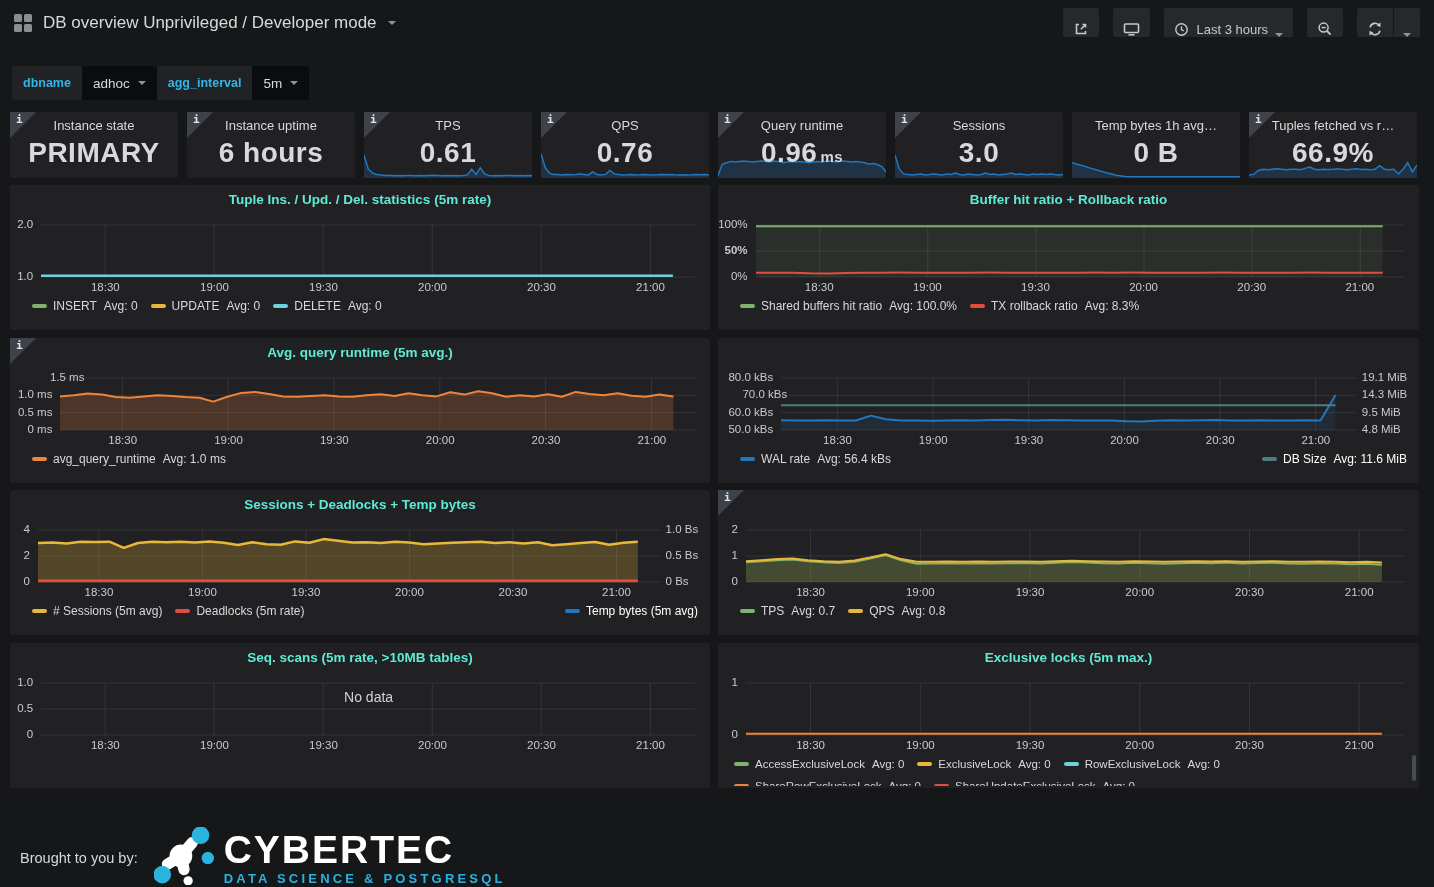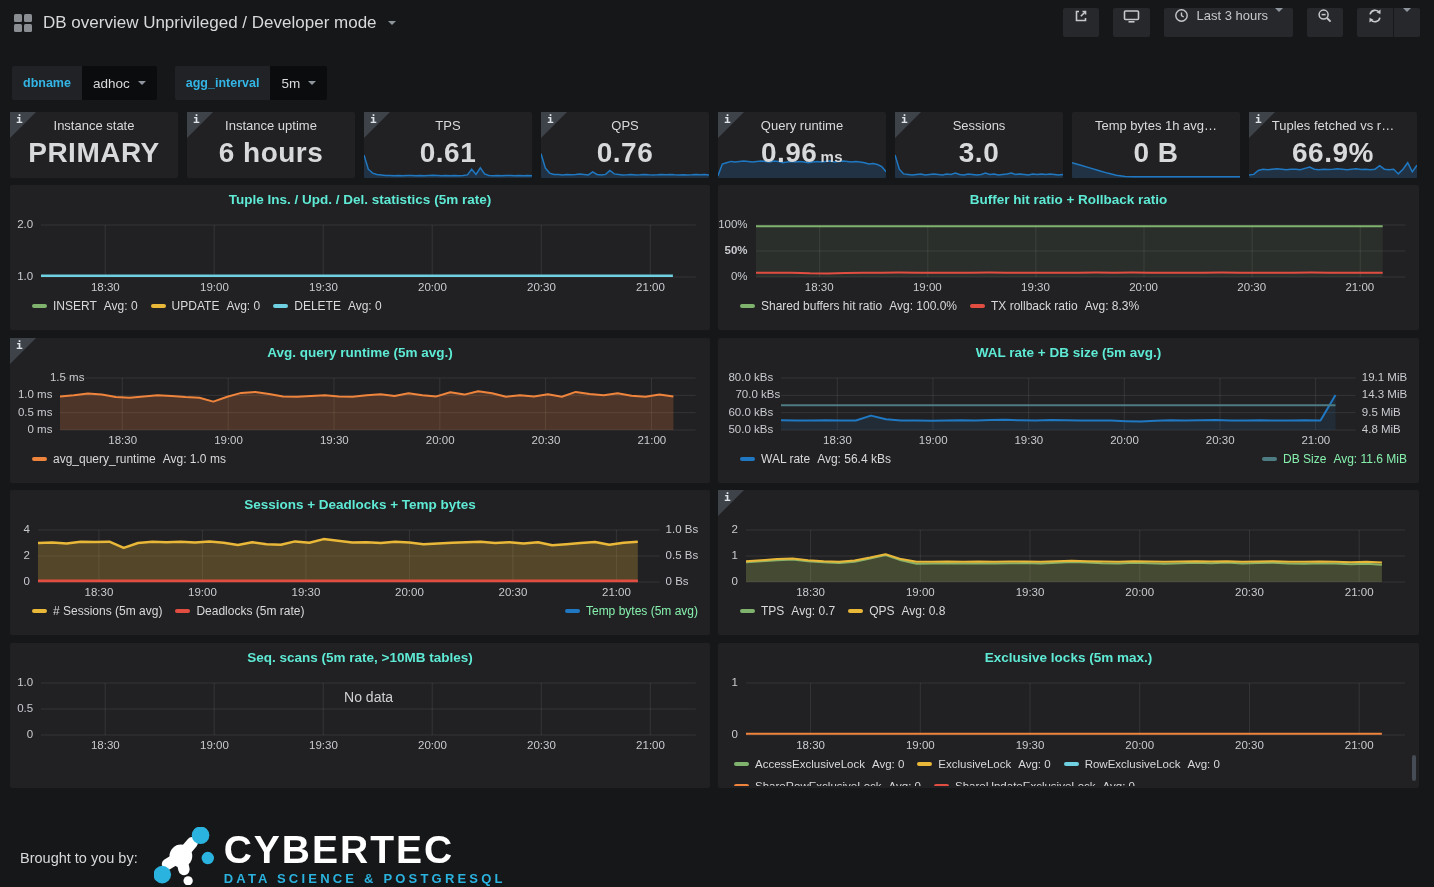--- a/index.html
+++ b/index.html
@@ -8,28 +8,28 @@
   
   .navbar{position:absolute;top:0;left:0;width:100%;height:45px;display:flex;
           align-items:center;justify-content:space-between;padding:0 14px;box-sizing:border-box;}
   .nav-left{display:flex;align-items:center;gap:11px;}
   .app-icon{display:grid;grid-template-columns:8px 8px;grid-gap:2px;cursor:pointer;}
   .app-icon i{width:8px;height:8px;background:#8a8e93;border-radius:1.5px;}
   .dash-title{font-size:17px;color:#d8d9da;cursor:pointer;}
   .caret{width:0;height:0;border-left:4px solid transparent;border-right:4px solid transparent;
          border-top:4px solid #8f959c;display:inline-block;}
   .nav-right{display:flex;align-items:center;gap:14px;}
-  .nav-btn{height:29px;background:#26282c;border-radius:2px;display:flex;align-items:flex-start;
+  .nav-btn{height:29px;background:#26282c;border-radius:2px;display:flex;align-items:flex-end;
            gap:7px;padding:0 10px;cursor:pointer;color:#c7c8c9;font-size:13px;}
   .nav-btn svg{display:block;}
   .split{display:flex;align-items:center;gap:0;}
   .split .nav-btn{border-radius:2px 0 0 2px;}
   .split .nav-btn.end{border-radius:0 2px 2px 0;border-left:1px solid #17181a;padding:0 9px;}
   
-  .var-row{position:absolute;top:66px;left:12px;display:flex;gap:18px;}
+  .var-row{position:absolute;top:66px;left:12px;display:flex;}
   .var-pill{display:flex;height:34px;}
   .var-label{background:#202226;color:#33b5e5;font-size:12.5px;font-weight:700;display:flex;
              align-items:center;padding:0 11px;border-radius:2px 0 0 2px;}
   .var-value{background:#0b0c0e;color:#d8d9da;font-size:13.5px;display:flex;align-items:center;
              gap:8px;padding:0 11px;border-radius:0 2px 2px 0;cursor:pointer;}
   
   .panel{position:absolute;background:#212124;border-radius:2px;}
   .stat-title{position:absolute;top:6px;left:0;width:100%;text-align:center;font-size:13px;
               color:#d8d9da;white-space:nowrap;overflow:hidden;cursor:pointer;}
   .stat-value{position:absolute;top:25px;left:0;width:100%;text-align:center;font-size:28px;
@@ -41,21 +41,21 @@
   .info-corner .i-char{position:absolute;top:1px;left:6px;font-size:11px;font-weight:700;
                        font-style:normal;color:#dfe5eb;font-family:"DejaVu Sans Mono",monospace;}
   .chart-title{position:absolute;top:7px;left:0;width:100%;text-align:center;font-size:13.5px;
                font-weight:700;color:#5eead4;cursor:pointer;}
   .ylabel,.xlabel{position:absolute;font-size:11.5px;color:#c9cbce;}
   .ylabel{text-align:right;}
   .ylabel.right{text-align:left;}
   .xlabel{text-align:center;width:48px;}
   .legend{position:absolute;display:flex;flex-wrap:wrap;align-items:center;column-gap:13px;
           row-height:22px;overflow:hidden;font-size:12px;color:#d8d9da;line-height:22px;}
-  .legend-right{position:absolute;display:flex;align-items:center;font-size:12px;color:#86efac;}
+  .legend-right{position:absolute;display:flex;align-items:center;font-size:12px;color:#ffffff;}
   .leg-item{display:inline-flex;align-items:center;cursor:pointer;white-space:nowrap;}
   .leg-swatch{display:inline-block;width:15px;height:4px;border-radius:2px;margin-right:6px;}
   .leg-avg{margin-left:7px;}
   .no-data{position:absolute;font-size:14px;color:#d0d2d4;text-align:center;}
   .scroll-thumb{position:absolute;width:4px;border-radius:2px;background:#464c55;cursor:pointer;}
   
   .footer{position:absolute;top:816px;left:20px;height:60px;display:flex;align-items:center;gap:16px;margin-top:12px;}
   .footer-text{font-size:14.5px;color:#d8d9da;}
   .brand{display:flex;align-items:center;gap:10px;}
   .brand-txt{display:flex;flex-direction:column;}
@@ -344,38 +344,37 @@
         <div class="xlabel" style="left: 617.826px; top: 96px;">21:00</div>
         <div class="legend" style="left: 22px; top: 110px; width: 664px; height: 22px;">
           <span class="leg-item">
             <span class="leg-swatch" style="background: rgb(239, 132, 60);"></span>
             <span class="leg-name">avg_query_runtime</span>
             <span class="leg-avg">Avg: 1.0 ms</span>
           </span>
         </div>
       </div>
       <div class="panel" style="left: 718px; top: 338px; width: 701px; height: 145px;">
-        <div class="chart-title">WAL rate + DB size (5m avg.)</div>
         <svg width="574.5999999999999" height="54" style="position: absolute; left: 63.2px; top: 40px; overflow: visible;">
           <line x1="0" y1="0" x2="574.5999999999999" y2="0" stroke="rgba(255,255,255,0.09)" stroke-width="1"></line>
           <line x1="0" y1="17.333333333333332" x2="574.5999999999999" y2="17.333333333333332" stroke="rgba(255,255,255,0.09)" stroke-width="1"></line>
           <line x1="0" y1="34.666666666666664" x2="574.5999999999999" y2="34.666666666666664" stroke="rgba(255,255,255,0.09)" stroke-width="1"></line>
           <line x1="0" y1="52" x2="574.5999999999999" y2="52" stroke="rgba(255,255,255,0.09)" stroke-width="1"></line>
           <line x1="56.31079999999999" y1="0" x2="56.31079999999999" y2="52" stroke="rgba(255,255,255,0.09)" stroke-width="1"></line>
           <line x1="151.9817" y1="0" x2="151.9817" y2="52" stroke="rgba(255,255,255,0.09)" stroke-width="1"></line>
           <line x1="247.65259999999998" y1="0" x2="247.65259999999998" y2="52" stroke="rgba(255,255,255,0.09)" stroke-width="1"></line>
           <line x1="343.32349999999997" y1="0" x2="343.32349999999997" y2="52" stroke="rgba(255,255,255,0.09)" stroke-width="1"></line>
           <line x1="438.9943999999999" y1="0" x2="438.9943999999999" y2="52" stroke="rgba(255,255,255,0.09)" stroke-width="1"></line>
           <line x1="534.6652999999999" y1="0" x2="534.6652999999999" y2="52" stroke="rgba(255,255,255,0.09)" stroke-width="1"></line>
           <polygon points="0.0,42.3 15.0,42.6 30.0,42.5 45.0,42.3 59.9,42.6 74.9,42.5 89.9,37.6 104.9,41.3 119.9,42.6 134.9,42.5 149.9,42.8 164.8,42.5 179.8,42.3 194.8,42.6 209.8,41.9 224.8,41.8 239.8,42.3 254.8,42.5 269.8,42.1 284.7,42.3 299.7,42.6 314.7,42.5 329.7,42.6 344.7,43.2 359.7,43.5 374.7,42.8 389.6,42.3 404.6,42.5 419.6,42.3 434.6,42.1 449.6,42.5 464.6,42.6 479.6,42.3 494.5,42.5 509.5,42.6 524.5,42.3 539.5,42.5 554.5,17.0 554.5,52 0,52" fill="#1f78c1" fill-opacity="0.12"></polygon>
           <polyline points="0.0,42.3 15.0,42.6 30.0,42.5 45.0,42.3 59.9,42.6 74.9,42.5 89.9,37.6 104.9,41.3 119.9,42.6 134.9,42.5 149.9,42.8 164.8,42.5 179.8,42.3 194.8,42.6 209.8,41.9 224.8,41.8 239.8,42.3 254.8,42.5 269.8,42.1 284.7,42.3 299.7,42.6 314.7,42.5 329.7,42.6 344.7,43.2 359.7,43.5 374.7,42.8 389.6,42.3 404.6,42.5 419.6,42.3 434.6,42.1 449.6,42.5 464.6,42.6 479.6,42.3 494.5,42.5 509.5,42.6 524.5,42.3 539.5,42.5 554.5,17.0" fill="none" stroke="#1f78c1" stroke-width="2" stroke-linejoin="round"></polyline>
           <polyline points="0.0,27.3 554.5,27.3" fill="none" stroke="#4d7c82" stroke-width="2" stroke-linejoin="round"></polyline>
         </svg>
         <div class="ylabel" style="left: 0px; width: 55.2px; top: 33px;">80.0 kBs</div>
-        <div class="ylabel" style="left: 7px; width: 55.2px; top: 50.3333px;">70.0 kBs</div>
+        <div class="ylabel" style="left: 14px; width: 55.2px; top: 50.3333px;">70.0 kBs</div>
         <div class="ylabel" style="left: 0px; width: 55.2px; top: 67.6667px;">60.0 kBs</div>
         <div class="ylabel" style="left: 0px; width: 55.2px; top: 85px;">50.0 kBs</div>
         <div class="ylabel right" style="left: 643.8px; width: 57.2px; top: 33px;">19.1 MiB</div>
         <div class="ylabel right" style="left: 643.8px; width: 57.2px; top: 50.3333px;">14.3 MiB</div>
         <div class="ylabel right" style="left: 643.8px; width: 57.2px; top: 67.6667px;">9.5 MiB</div>
         <div class="ylabel right" style="left: 643.8px; width: 57.2px; top: 85px;">4.8 MiB</div>
         <div class="xlabel" style="left: 95.5108px; top: 96px;">18:30</div>
         <div class="xlabel" style="left: 191.182px; top: 96px;">19:00</div>
         <div class="xlabel" style="left: 286.853px; top: 96px;">19:30</div>
         <div class="xlabel" style="left: 382.523px; top: 96px;">20:00</div>

